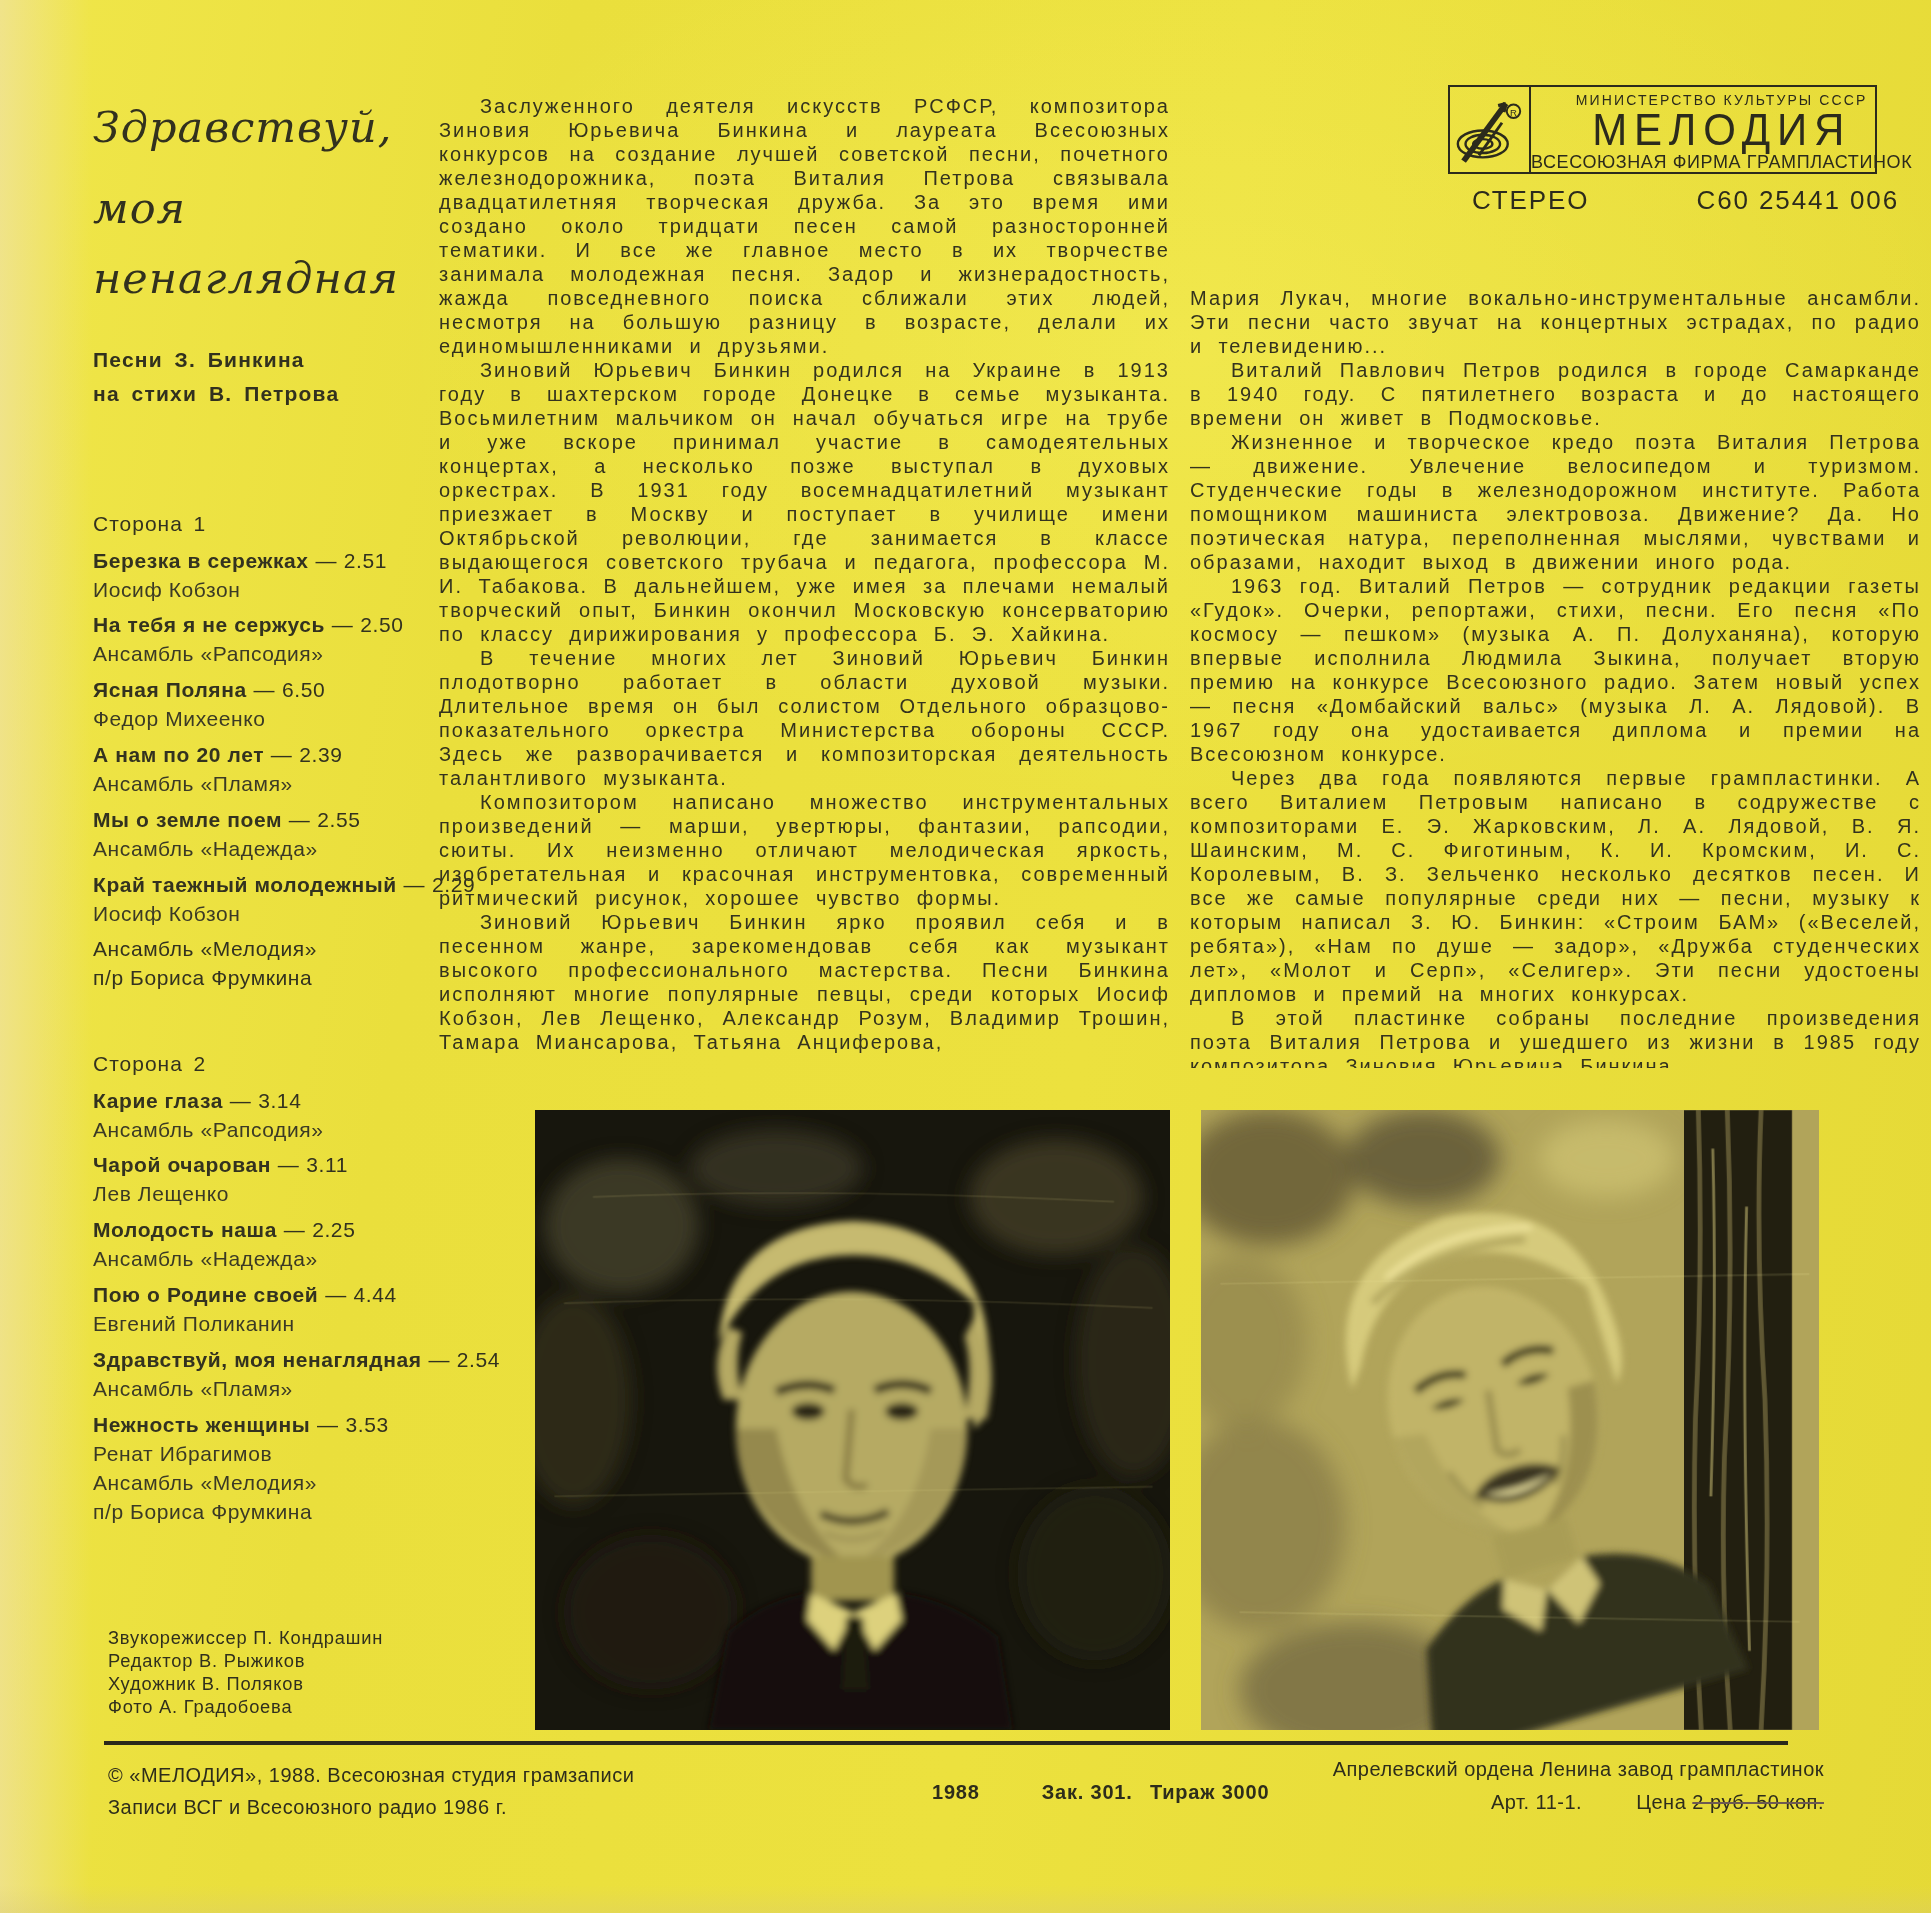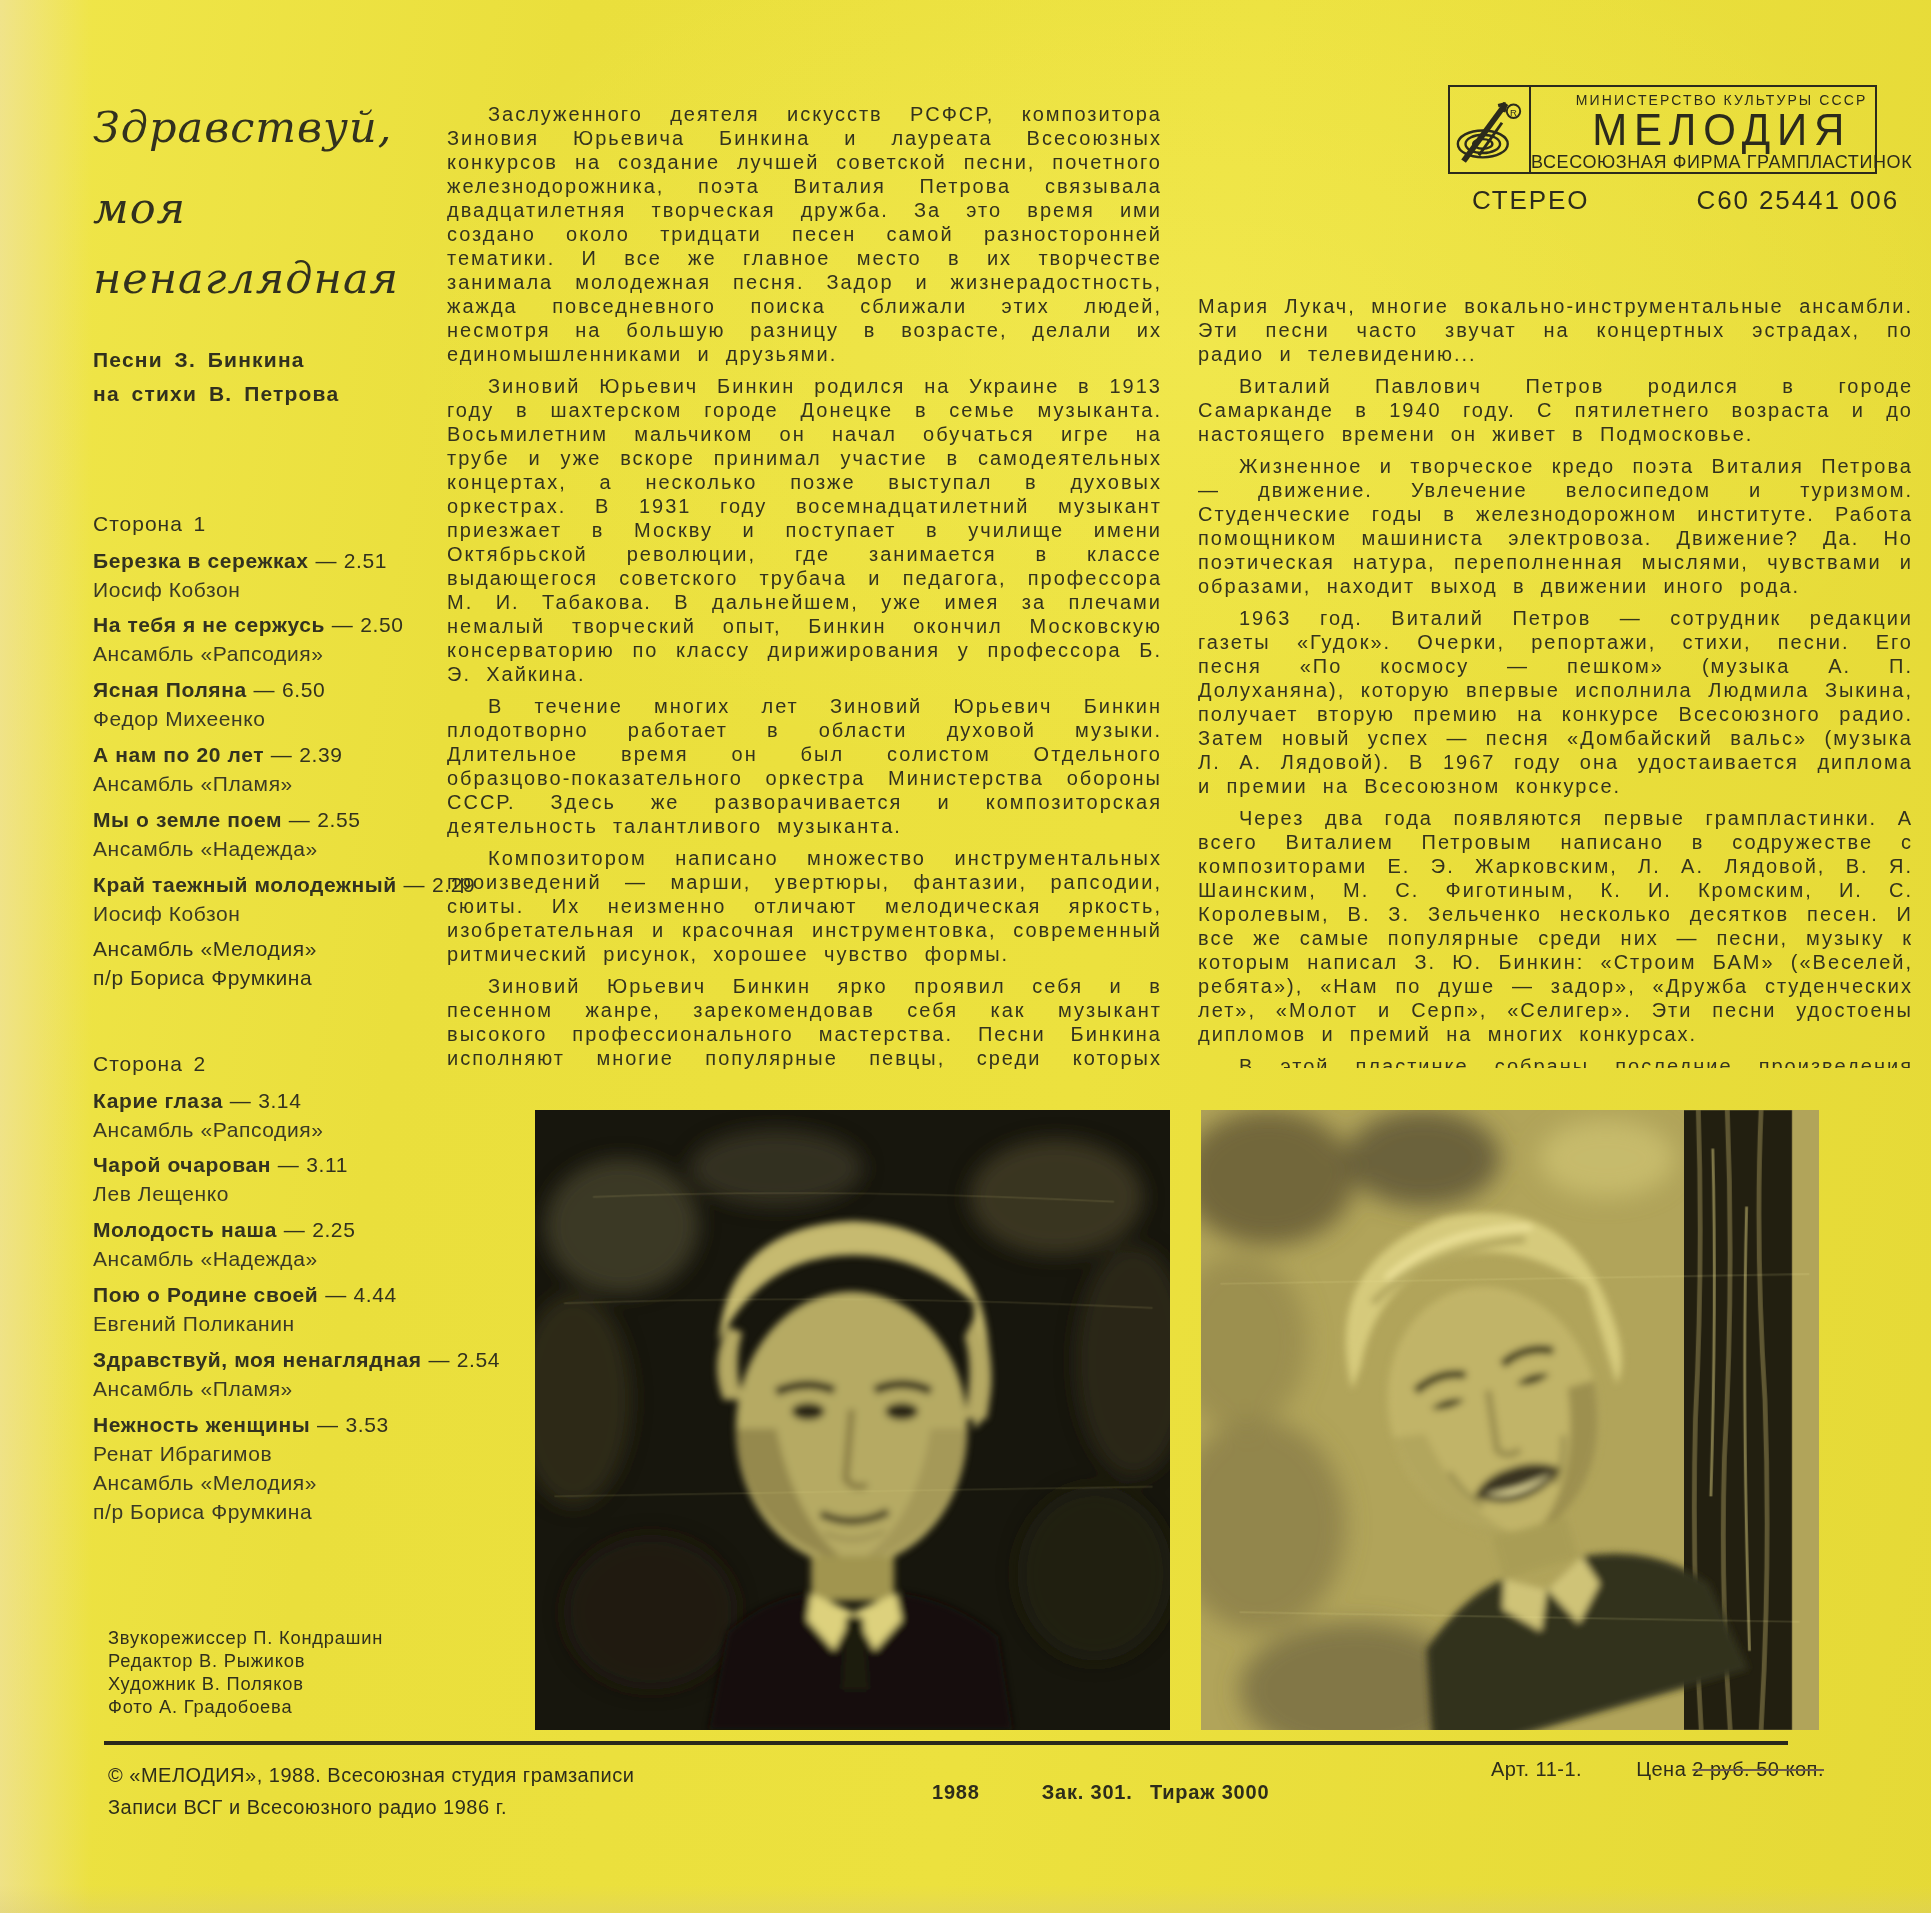--- a/index.html
+++ b/index.html
@@ -34,21 +34,21 @@
   .ens-note div{font-size:21px;line-height:29px;letter-spacing:0.6px;white-space:nowrap;}
 
   
   .credits{position:absolute;left:108px;top:1626px;}
   .credits div{font-size:18.3px;line-height:23px;letter-spacing:0.8px;white-space:nowrap;color:#31301d;}
 
   
   .notes{position:absolute;overflow:hidden;}
   .notes-col1{left:439px;top:94px;width:731px;height:975px;}
   .notes-col2{left:1190px;top:286px;width:731px;height:782px;}
-  .notes p{margin:8px;font-size:20px;line-height:24px;text-align:justify;
+  .notes p{margin:0;font-size:20px;line-height:24px;text-align:justify;
     letter-spacing:2px;word-spacing:7.7px;color:#34331e;text-indent:41px;}
   .notes p.noindent{text-indent:0;}
 
   
   .logo-box{position:absolute;left:1448px;top:85px;width:429px;height:89px;
     border:2.9px solid #2c2b1c;display:flex;box-sizing:border-box;}
   .logo-cell{width:100px;border-right:2.9px solid #2c2b1c;display:flex;align-items:center;justify-content:center;}
   .brand-cell{flex:1;text-align:center;padding-top:4.8px;color:#2c2b1c;}
   .ministry{font-size:14px;letter-spacing:2.1px;white-space:nowrap;}
   .brand{font-size:42px;line-height:44px;letter-spacing:6.8px;white-space:nowrap;transform:scaleY(1.04);}
@@ -313,18 +313,19 @@
   <div class="foot-left">
     <div>© «МЕЛОДИЯ», 1988. Всесоюзная студия грамзаписи</div>
     <div>Записи ВСГ и Всесоюзного радио 1986 г.</div>
   </div>
 
   <div class="foot-center">
     <span>1988</span><span class="gap1">Зак. 301.</span><span class="gap2">Тираж 3000</span>
   </div>
 
   <div class="foot-right">
+    <div>Апрелевский ордена Ленина завод грампластинок</div>
     <div>
       <span>Арт. 11-1.</span><span class="gap">Цена</span>&nbsp;<span class="struck">2 руб. 50 коп.</span>
     </div>
   </div>
 </div>
 
 
 </body></html>

